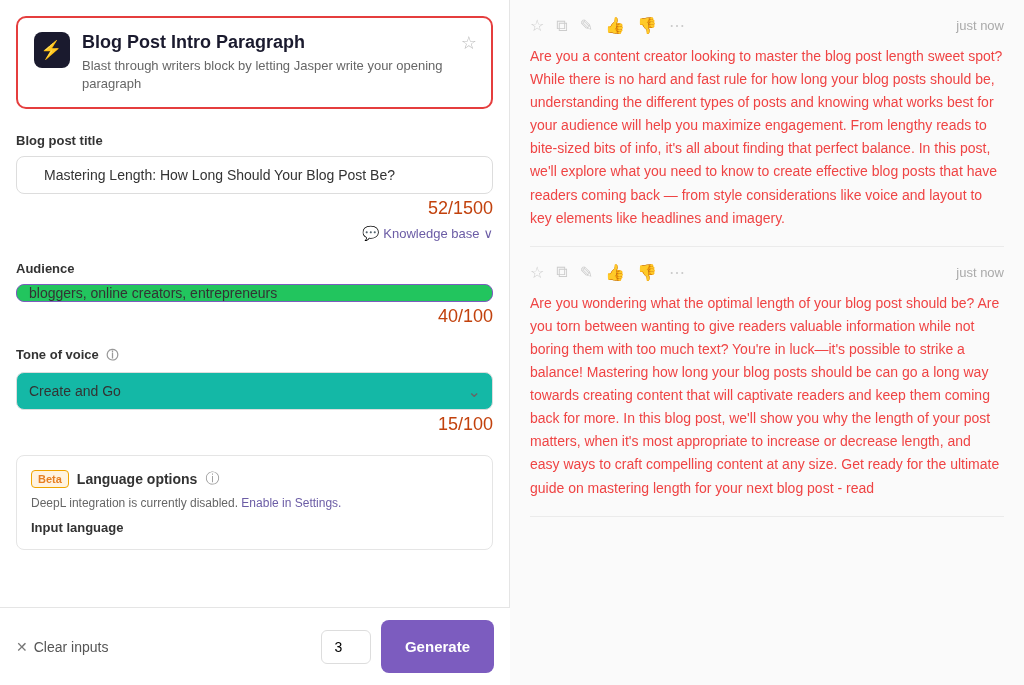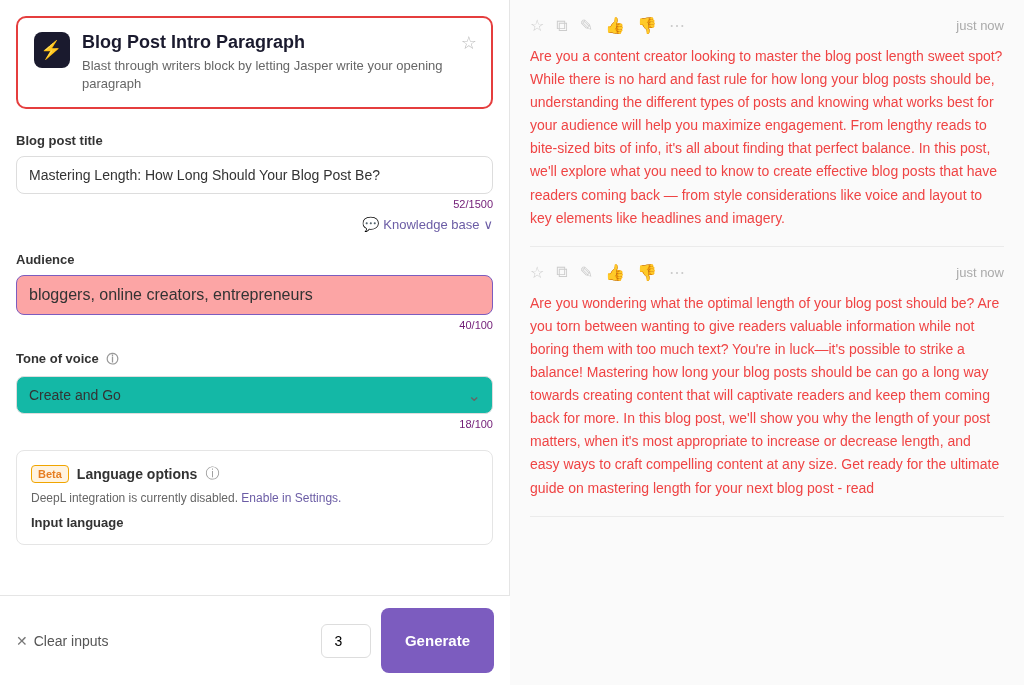--- a/index.html
+++ b/index.html
@@ -81,31 +81,31 @@
     }
 
     .field-group {
       margin-bottom: 20px;
     }
 
     .text-input {
       width: 100%;
       border: 1.5px solid #ddd;
       border-radius: 8px;
-      padding: 10px 12px;
+      padding: 10px 27px;
       font-size: 14px;
       color: #333;
       outline: none;
       background: #fff;
     }
 
     .char-count {
       text-align: right;
-      font-size: 11px;
-      color: #701a75;
+      font-size: 18px;
+      color: #c2410c;
       margin-top: 4px;
     }
 
     .knowledge-base-row {
       display: flex;
       justify-content: flex-end;
       align-items: center;
       margin-top: 6px;
     }
 
@@ -122,25 +122,25 @@
     }
 
     .knowledge-base-btn .kb-icon {
       font-size: 14px;
     }
 
     .audience-input {
       width: 100%;
       border: 1.5px solid #7c5cbf;
       border-radius: 8px;
-      padding: 10px 12px;
-      font-size: 16px;
+      padding: 0 12px;
+      font-size: 14px;
       color: #333;
       outline: none;
-      background: #fca5a5;
+      background: #22c55e;
     }
 
     .tone-select {
       width: 100%;
       border: 1.5px solid #ddd;
       border-radius: 8px;
       padding: 10px 12px;
       font-size: 14px;
       color: #333;
       outline: none;
@@ -249,21 +249,21 @@
       font-size: 14px;
       text-align: center;
       outline: none;
     }
 
     .generate-btn {
       background: #7c5cbf;
       color: #fff;
       border: none;
       border-radius: 8px;
-      padding: 24px 24px;
+      padding: 18px 24px;
       font-size: 15px;
       font-weight: 600;
       cursor: pointer;
     }
 
     
     .right-panel {
       flex: 1;
       background: #fafafa;
       display: flex;
@@ -411,21 +411,21 @@
     </div>
     <div class="select-wrapper">
       <select class="tone-select">
         <option>Create and Go</option>
         <option>Professional</option>
         <option>Casual</option>
         <option>Friendly</option>
         <option>Bold</option>
       </select>
     </div>
-    <div class="char-count">18/100</div>
+    <div class="char-count">15/100</div>
   </div>
 
   <div class="language-section">
     <div class="language-header">
       <span class="beta-badge">Beta</span>
       <span class="lang-title">Language options</span>
       <span class="lang-info-icon">ⓘ</span>
     </div>
     <div class="deepl-notice">
       <span>DeepL integration is currently disabled.</span>

